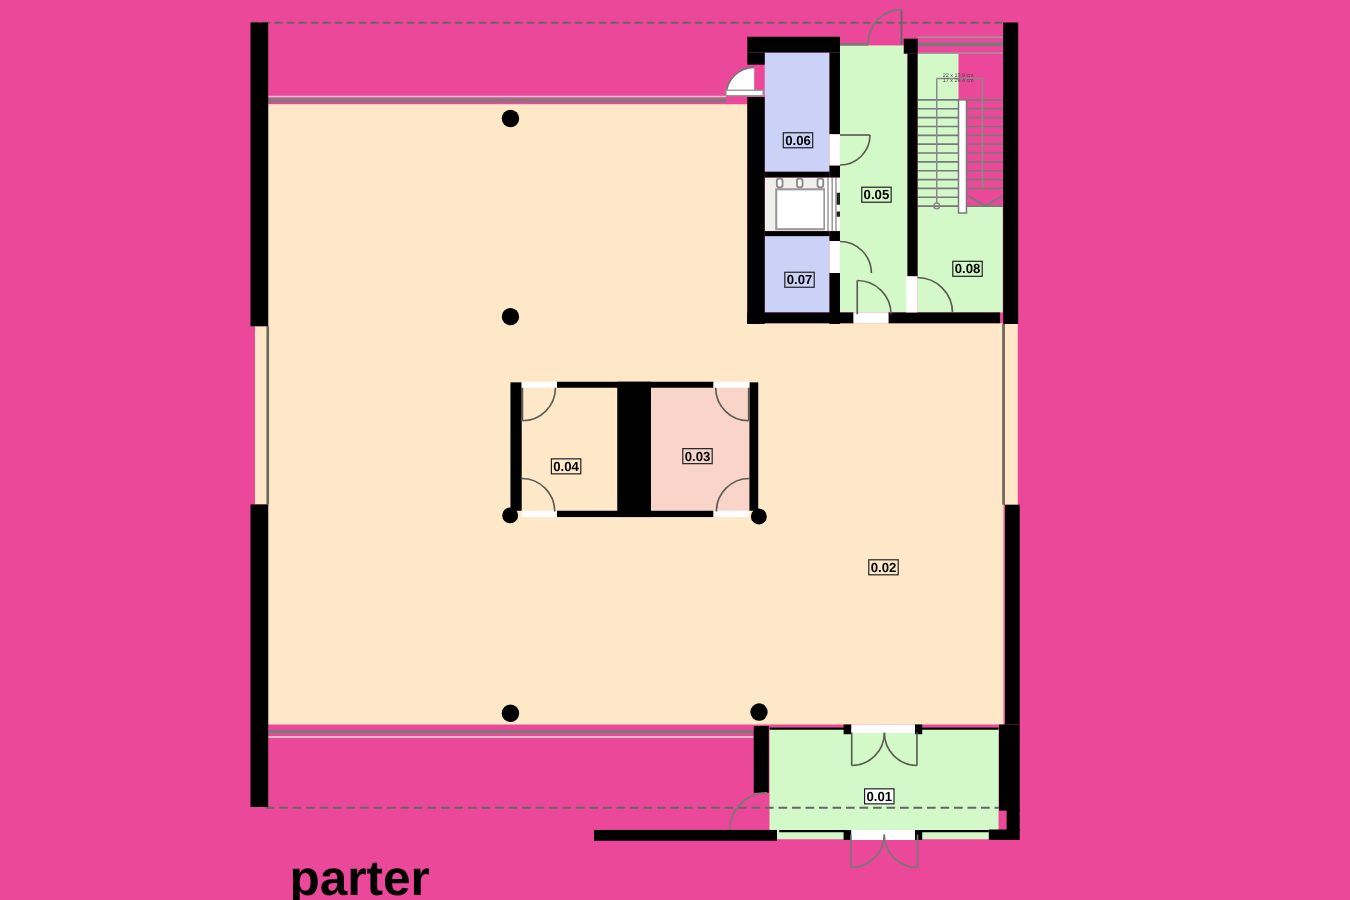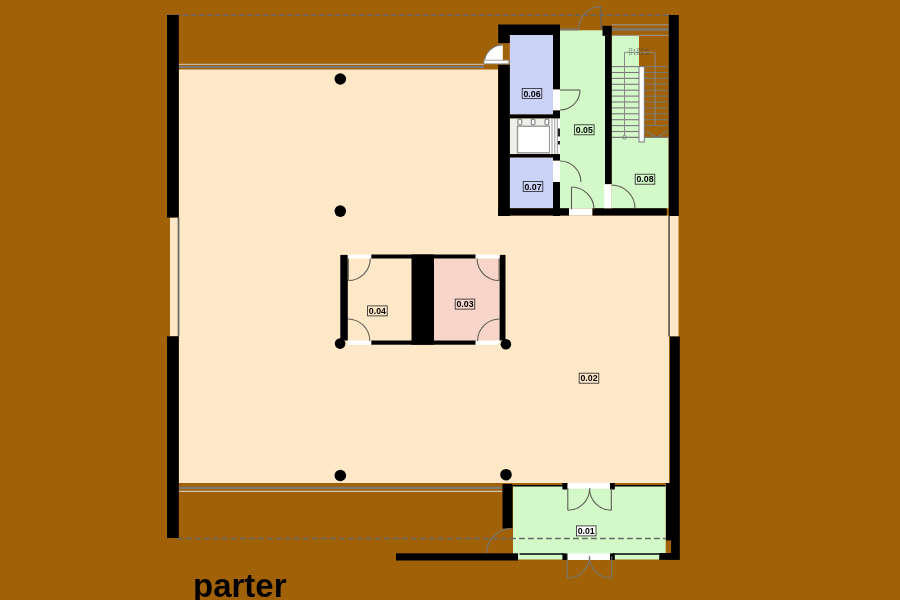--- a/index.html
+++ b/index.html
@@ -1,16 +1,16 @@
 <!DOCTYPE html>
 <html><head>
 <meta charset="utf-8">
 <style>
   html,body{margin:0;padding:0;background:#fff;}
-  #page{width:900px;height:600px;position:relative;overflow:hidden;background:#a16207;}
+  #page{width:900px;height:600px;position:relative;overflow:hidden;background:#ec4899;}
   svg{display:block;}
   text{font-family:"Liberation Sans", sans-serif;}
 </style>
 </head>
 <body>
 <div id="page">
 <svg width="900" height="600" viewBox="0 0 900 600">
 
   <polygon points="178.8,69.5 498.2,69.5 498.2,215.5 669,215.5 669,483 178.8,483" fill="#FFE8C7"></polygon>
 

